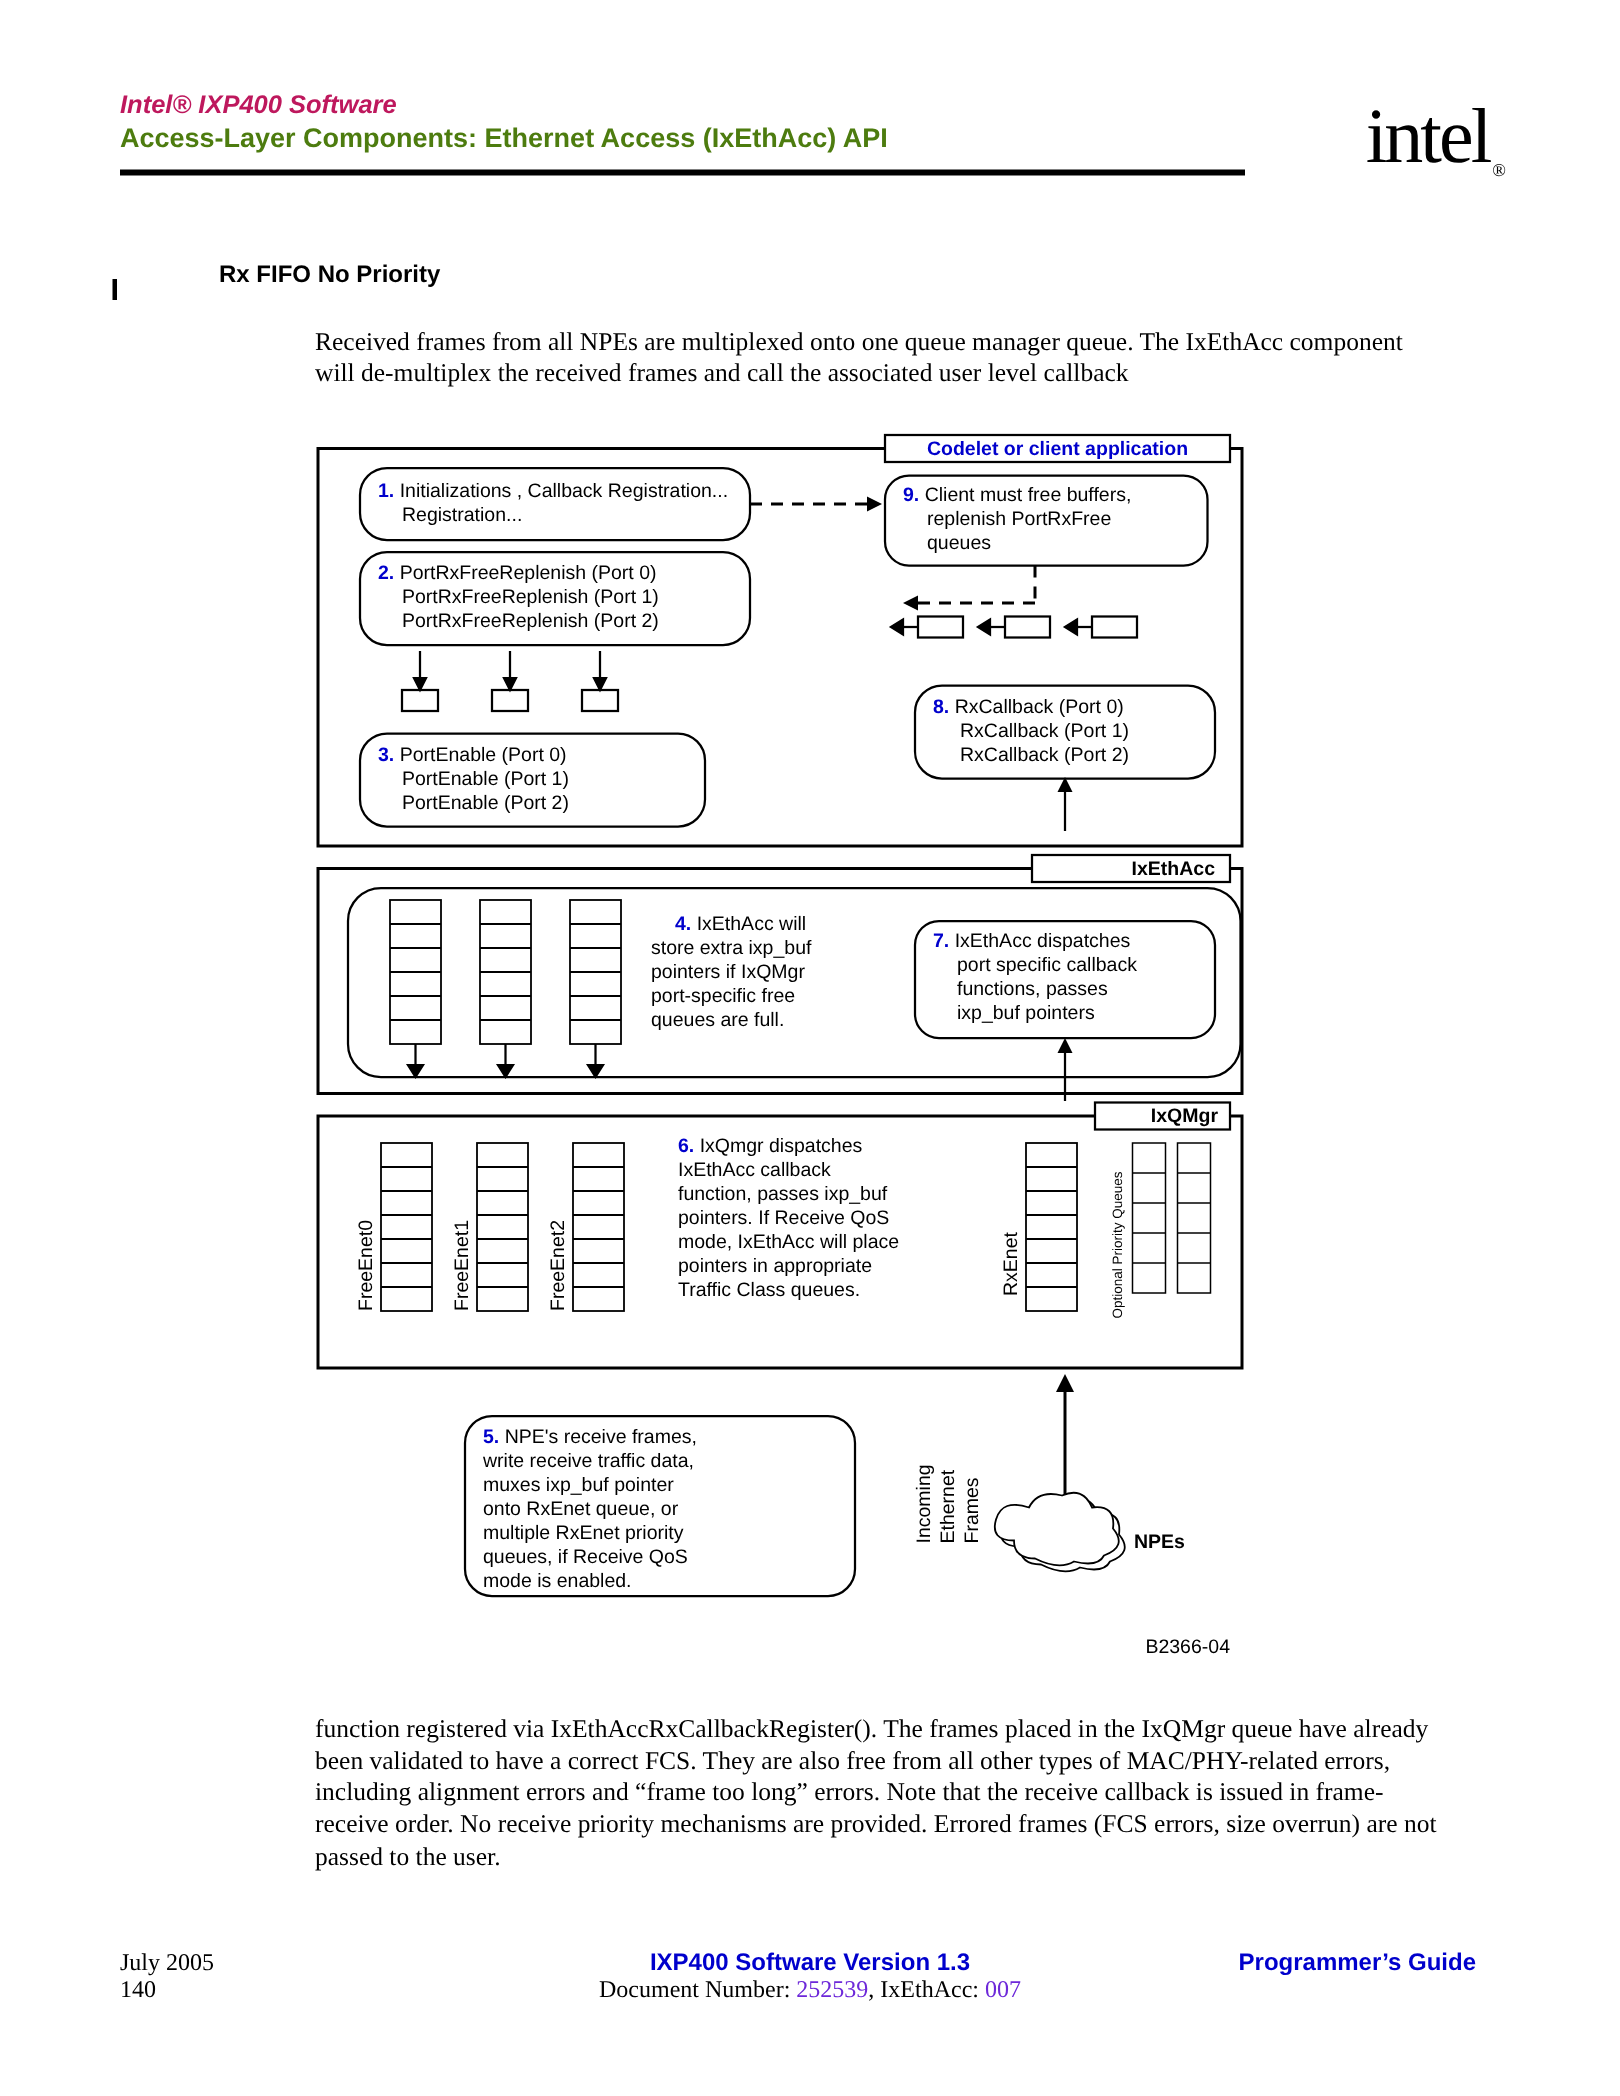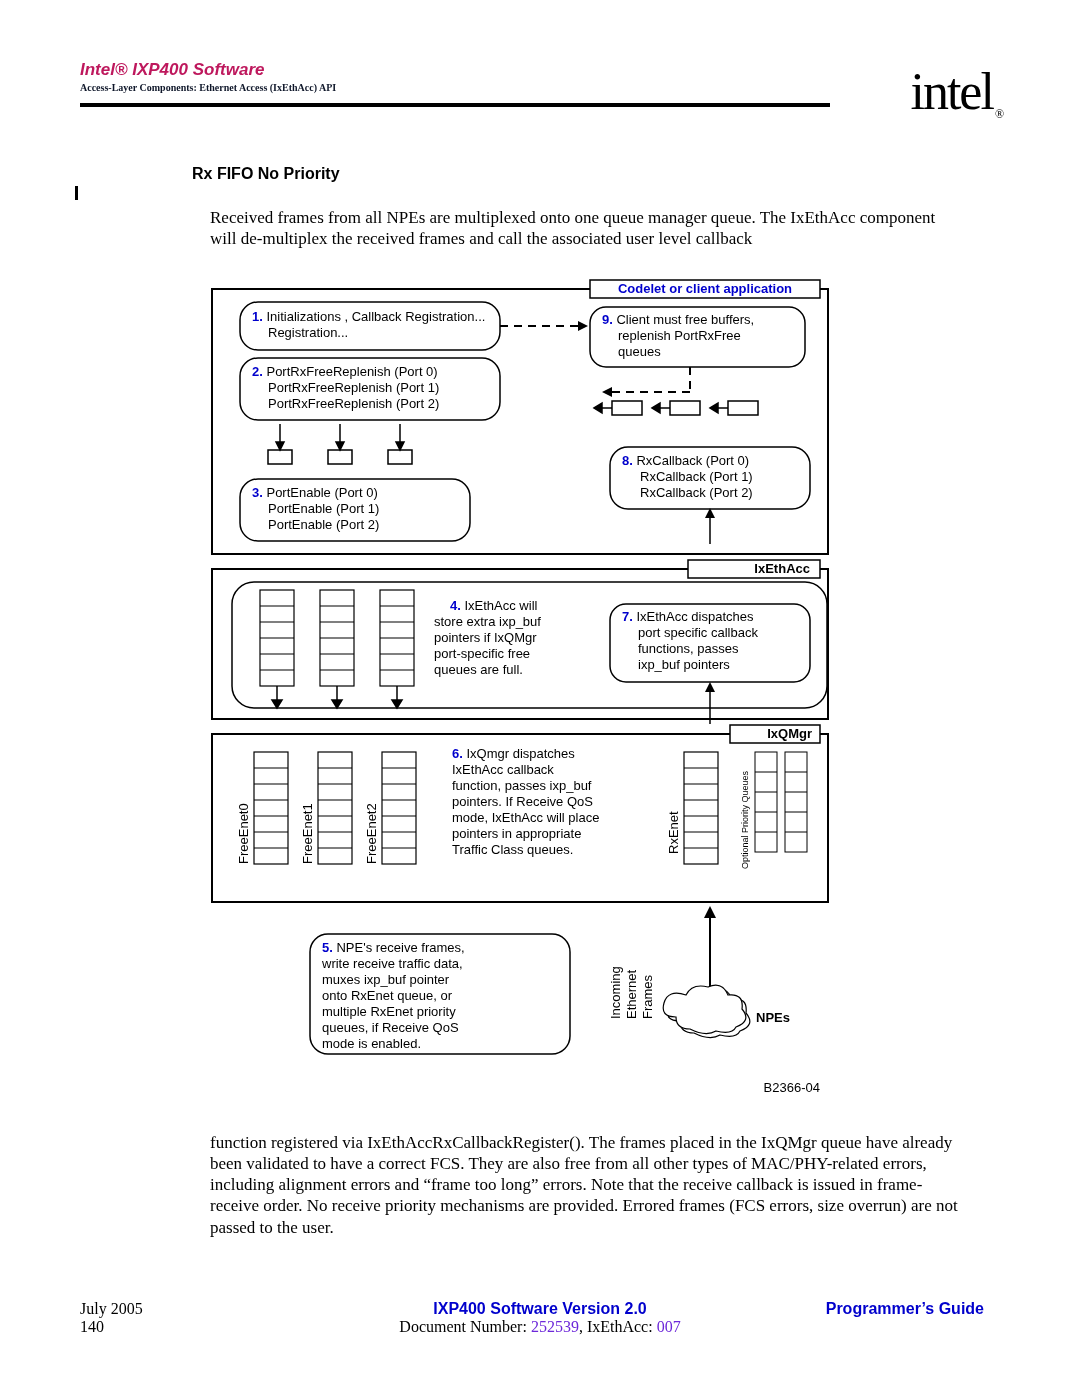--- a/index.html
+++ b/index.html
@@ -26,24 +26,24 @@
     background: #000;
   }
   .header-title {
     font-family: Arial, Helvetica, sans-serif;
     font-weight: bold;
     font-style: italic;
     color: #be185d;
     font-size: 17px;
   }
   .header-subtitle {
-    font-family: Liberation Serif, serif;
+    font-family: Liberation Sans, sans-serif;
     font-weight: bold;
-    font-size: 10px;
-    color: #0f172a;
+    font-size: 18px;
+    color: #4d7c0f;
     margin-top: 2px;
   }
   .rule {
     height: 4px;
     background: #000;
     margin-top: 10px;
     width: 750px;
   }
   .logo {
     position: absolute;
@@ -58,21 +58,21 @@
     vertical-align: sub;
     position: relative;
     top: -2px;
     left: 2px;
   }
   .section-title {
     font-family: Arial, Helvetica, sans-serif;
     font-weight: bold;
     font-size: 16px;
     margin-top: 58px;
-    margin-left: 112px;
+    margin-left: 66px;
   }
   .body-text {
     font-size: 17px;
     margin-left: 130px;
     margin-top: 24px;
     width: 750px;
     line-height: 1.25;
   }
   .diagram-wrap {
     margin-left: 130px;
@@ -356,21 +356,21 @@
 
   <div class="body-text" style="margin-top:8px">function registered via IxEthAccRxCallbackRegister(). The frames placed in the IxQMgr queue have already been validated to have a correct FCS. They are also free from all other types of MAC/PHY-related errors, including alignment errors and “frame too long” errors. Note that the receive callback is issued in frame-receive order. No receive priority mechanisms are provided. Errored frames (FCS errors, size overrun) are not passed to the user.</div>
 </div>
 
 <div class="footer">
   <div class="left">
     <div>July 2005</div>
     <div>140</div>
   </div>
   <div class="center">
-    <div class="blue-bold">IXP400 Software Version 2.0</div>
+    <div class="blue-bold">IXP400 Software Version 1.3</div>
     <div class="docline">
       <span>Document Number: </span><span class="num">252539</span><span>, IxEthAcc: </span><span class="num">007</span>
     </div>
   </div>
   <div class="right">
     <div class="blue-bold">Programmer’s Guide</div>
     <div>&nbsp;</div>
   </div>
 </div>
 

